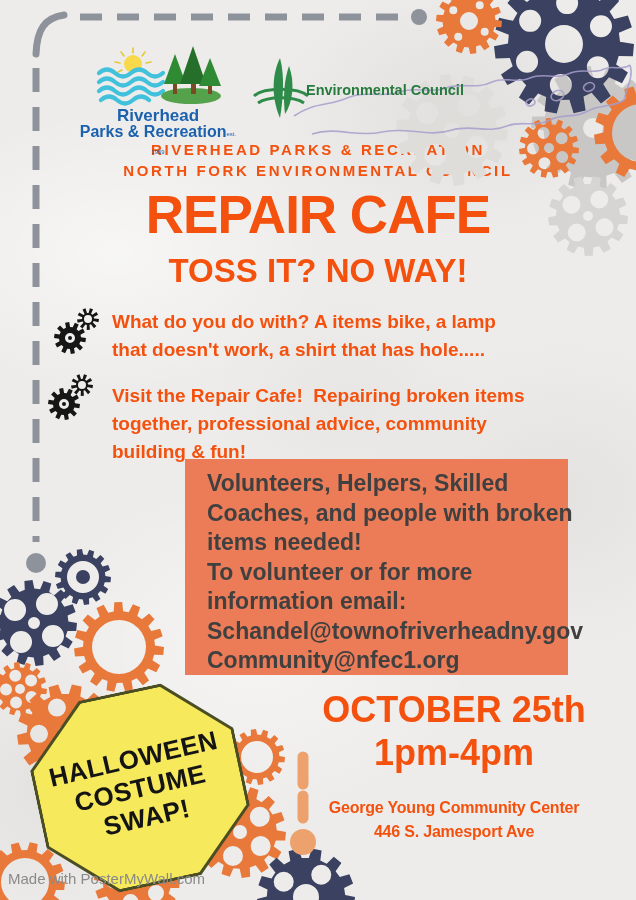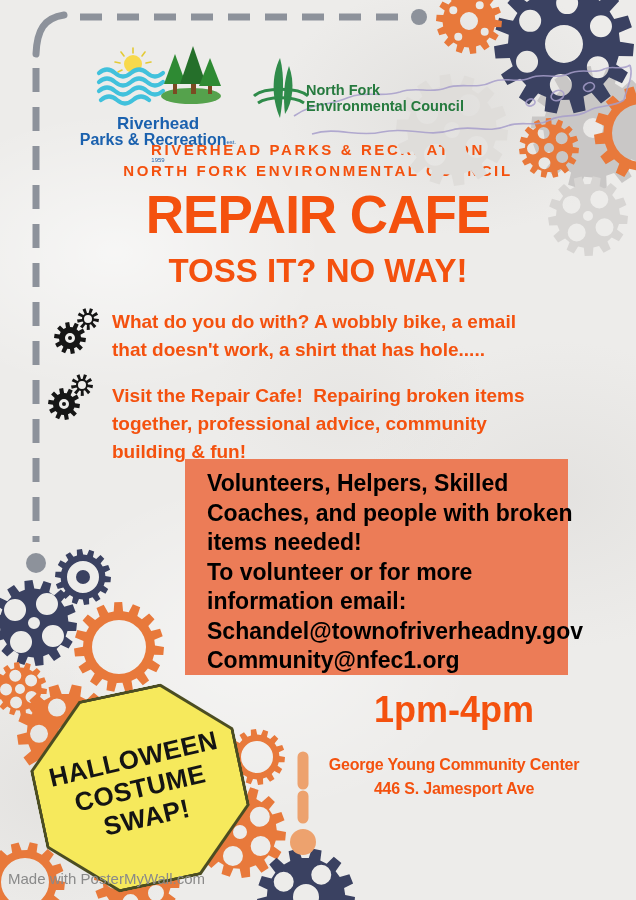--- a/index.html
+++ b/index.html
@@ -15,36 +15,36 @@
       #edecea;
   }
   .abs{position:absolute}
   .orange{color:#f4510e}
   .ctr{left:0;width:636px;text-align:center}
   .org-line{top:0;font-size:15px;font-weight:700;letter-spacing:2.6px}
   #title{top:182px;font-size:53px;font-weight:800;letter-spacing:-1px;line-height:66px}
   #subtitle{top:252px;font-size:33px;font-weight:800}
   .para{left:112px;font-size:19px;font-weight:700;line-height:28px}
   .para div{white-space:pre}
-  #callout{left:185px;top:459px;width:383px;height:216px;background:#ec7c57;color:#000000;
+  #callout{left:185px;top:459px;width:383px;height:216px;background:#ec7c57;color:#404040;
     font-size:23px;font-weight:700;line-height:29.5px;box-sizing:border-box;padding:10px 0 0 22px}
   #callout div{white-space:pre}
   #event{left:272px;top:688px;width:364px;text-align:center}
   #event-date,#event-time{font-size:36px;font-weight:800;line-height:43px}
   #venue{margin-top:22px;font-size:16px;font-weight:700;line-height:24px;letter-spacing:-.2px}
   #badge{left:36px;top:690px;width:208px;height:196px;transform:rotate(-12deg);z-index:5}
   .oct{clip-path:polygon(30% 0,70% 0,100% 30%,100% 70%,70% 100%,30% 100%,0 70%,0 30%)}
   #badge-outer{position:absolute;inset:0;background:#4b4d22}
   #badge-inner{position:absolute;inset:3px;background:#f6e95c}
   #badge-text{position:absolute;inset:0;display:flex;flex-direction:column;justify-content:center;
     align-items:center;font-size:26px;font-weight:800;color:#141414;line-height:30px;letter-spacing:.5px;
     transform:rotate(-1deg)}
   #credit{left:8px;top:870px;font-size:15px;color:#8a8a8a;z-index:6}
   #riverhead-logo{left:75px;top:40px;width:166px;text-align:center;z-index:3}
-  #riverhead-text{color:#1b61ae;font-weight:700;line-height:16px;margin-top:10px}
+  #riverhead-text{color:#1b61ae;font-weight:700;line-height:16px;margin-top:2px}
   #rh1{font-size:17px}
   #rh2{font-size:16px}
   #rh-est{font-size:6px;font-weight:400;vertical-align:1px}
   #nfec-logo{left:252px;top:50px;width:384px;height:112px;z-index:3}
   #nfec-text{position:absolute;left:54px;top:32px;color:#267a3e;font-weight:700;font-size:14.5px;line-height:16px}
   svg{display:block}
   .layer{position:absolute;inset:0}
 </style>
 </head>
 <body>
@@ -226,51 +226,51 @@
         <path d="M 236 50 c 5 -3 10 2 5 5 c -5 3 -10 -2 -5 -5 Z"></path>
       </g>
     </svg>
     <svg class="abs" style="left:0;top:6" width="58" height="66" viewBox="0 0 58 66">
       <path d="M 28 2 C 19 20 20 44 28 62 C 31 44 33 20 28 2 Z" fill="#2f8b4a"></path>
       <path d="M 37 10 C 43 26 41 46 33 58 C 31 42 32 24 37 10 Z" fill="#2f8b4a"></path>
       <path d="M 2 40 C 12 31 46 31 56 40" stroke="#2f8b4a" stroke-width="3" fill="none"></path>
       <path d="M 6 47 C 16 40 42 40 52 47" stroke="#2f8b4a" stroke-width="3" fill="none"></path>
     </svg>
     <div id="nfec-text">
-      <div>North Fork</div>
       <div>Environmental Council</div>
     </div>
   </div>
 
   <div class="abs ctr org-line orange" style="top:141px">RIVERHEAD PARKS &amp; RECREATION</div>
   <div class="abs ctr org-line orange" style="top:162px">NORTH FORK ENVIRONMENTAL COUNCIL</div>
   <div class="abs ctr orange" id="title">REPAIR CAFE</div>
   <div class="abs ctr orange" id="subtitle">TOSS IT? NO WAY!</div>
 
   <div class="abs para orange" style="top:308px">
-    <div>What do you do with? A wobbly bike, a email</div>
+    <div>What do you do with? A items bike, a lamp</div>
     <div>that doesn't work, a shirt that has hole.....</div>
   </div>
   <div class="abs para orange" style="top:382px">
     <div>Visit the Repair Cafe!  Repairing broken items</div>
     <div>together, professional advice, community</div>
     <div>building &amp; fun!</div>
   </div>
 
   <div class="abs" id="callout" style="z-index:4">
     <div>Volunteers, Helpers, Skilled</div>
     <div>Coaches, and people with broken</div>
     <div>items needed!</div>
     <div>To volunteer or for more</div>
     <div>information email:</div>
     <div>Schandel@townofriverheadny.gov</div>
     <div>Community@nfec1.org</div>
   </div>
 
   <div class="abs orange" id="event" style="z-index:4">
+    <div id="event-date">OCTOBER 25th</div>
     <div id="event-time">1pm-4pm</div>
     <div id="venue">
       <div>George Young Community Center</div>
       <div>446 S. Jamesport Ave</div>
     </div>
   </div>
 
   <div class="abs" id="badge">
     <div id="badge-outer" class="oct"></div>
     <div id="badge-inner" class="oct"></div>

